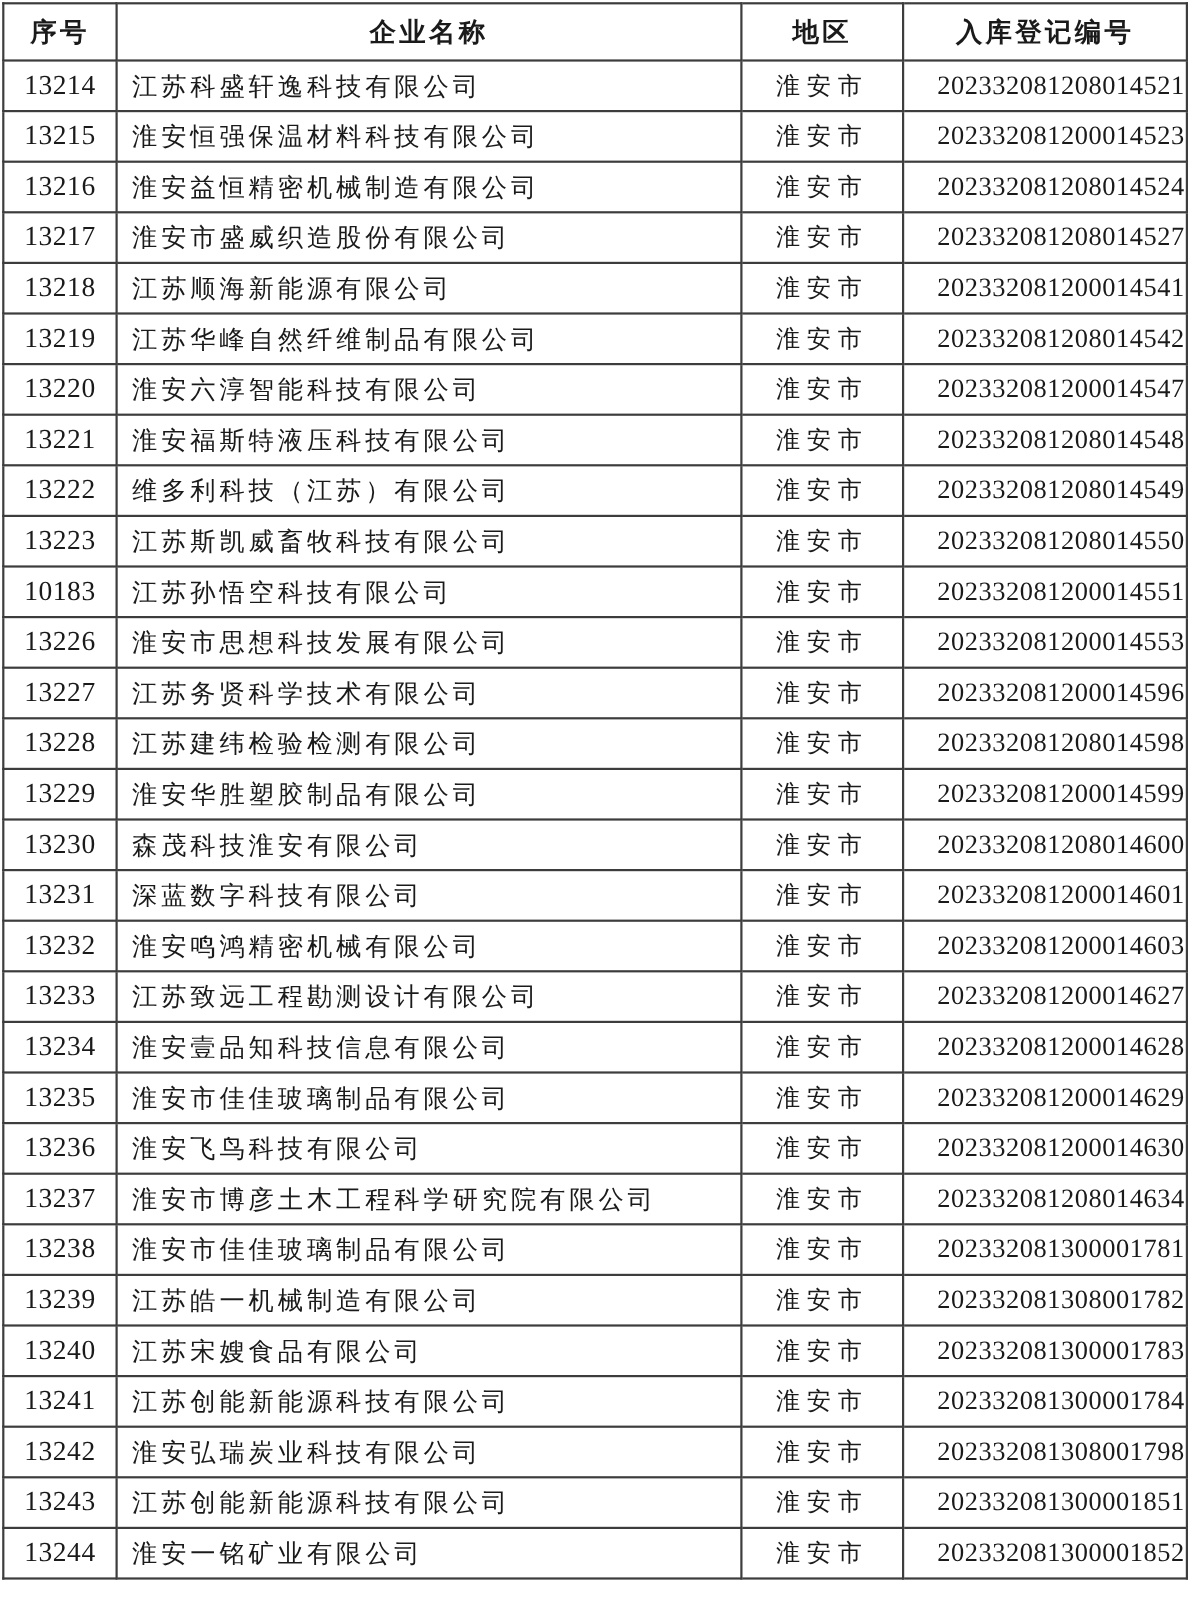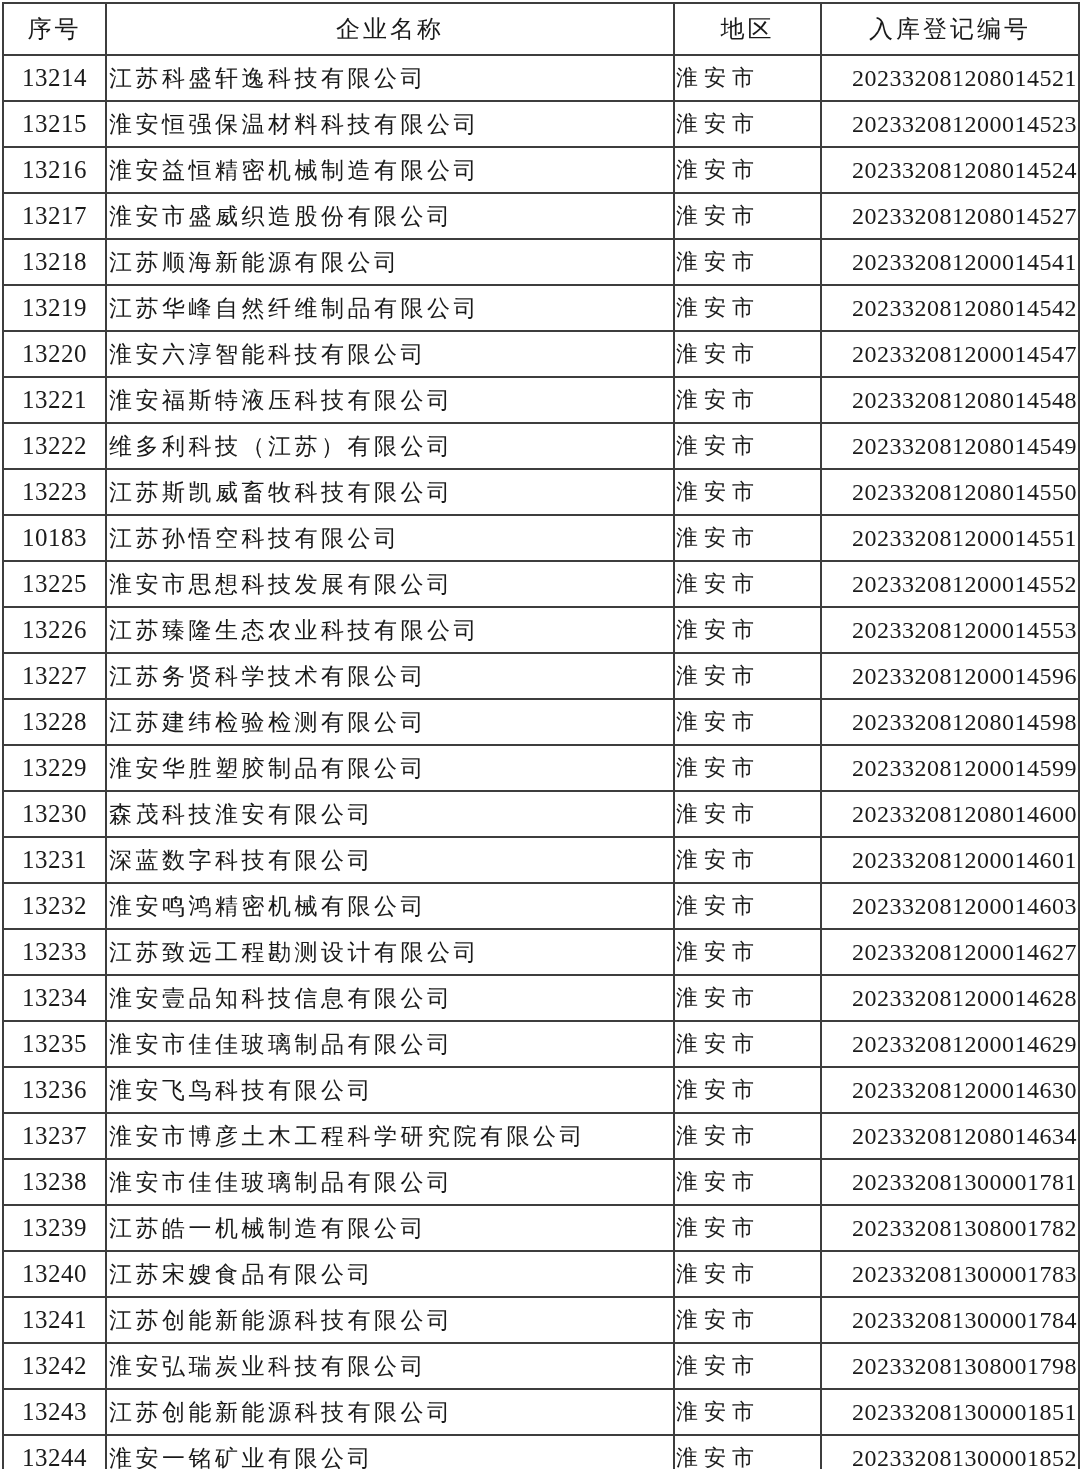--- a/index.html
+++ b/index.html
@@ -31,41 +31,41 @@
   table.enterprise-table td {
     border: 2px solid #3d3d3d;
     vertical-align: middle;
     overflow: hidden;
     white-space: nowrap;
     background: #ffffff;
   }
   thead th {
     height: 48px;
     font-size: 24px;
-    font-weight: normal;
+    font-weight: bold;
     letter-spacing: 3px;
   }
   tbody td {
     height: 42px;
   }
   td.cell-seq {
     font-size: 25px;
     text-align: center;
     letter-spacing: 0.5px;
   }
   td.cell-name {
     font-size: 23px;
     text-align: left;
-    padding-left: 2px;
+    padding-left: 13px;
     letter-spacing: 3.5px;
     margin-top: 16px;
   }
   td.cell-region {
     font-size: 22px;
-    text-align: left;
+    text-align: center;
     letter-spacing: 6px;
     margin-left: 32px;
   }
   td.cell-regno {
     font-size: 24px;
     text-align: right;
     letter-spacing: 0.5px;
   }
 </style>
 </head>
@@ -158,30 +158,24 @@
     <td class="cell-regno">202332081208014550</td>
   </tr>
 
   <tr>
     <td class="cell-seq">10183</td>
     <td class="cell-name">江苏孙悟空科技有限公司</td>
     <td class="cell-region">淮安市</td>
     <td class="cell-regno">202332081200014551</td>
   </tr>
 
-  <tr>
-    <td class="cell-seq">13225</td>
+
+  <tr>
+    <td class="cell-seq">13226</td>
     <td class="cell-name">淮安市思想科技发展有限公司</td>
-    <td class="cell-region">淮安市</td>
-    <td class="cell-regno">202332081200014552</td>
-  </tr>
-
-  <tr>
-    <td class="cell-seq">13226</td>
-    <td class="cell-name">江苏臻隆生态农业科技有限公司</td>
     <td class="cell-region">淮安市</td>
     <td class="cell-regno">202332081200014553</td>
   </tr>
 
   <tr>
     <td class="cell-seq">13227</td>
     <td class="cell-name">江苏务贤科学技术有限公司</td>
     <td class="cell-region">淮安市</td>
     <td class="cell-regno">202332081200014596</td>
   </tr>

